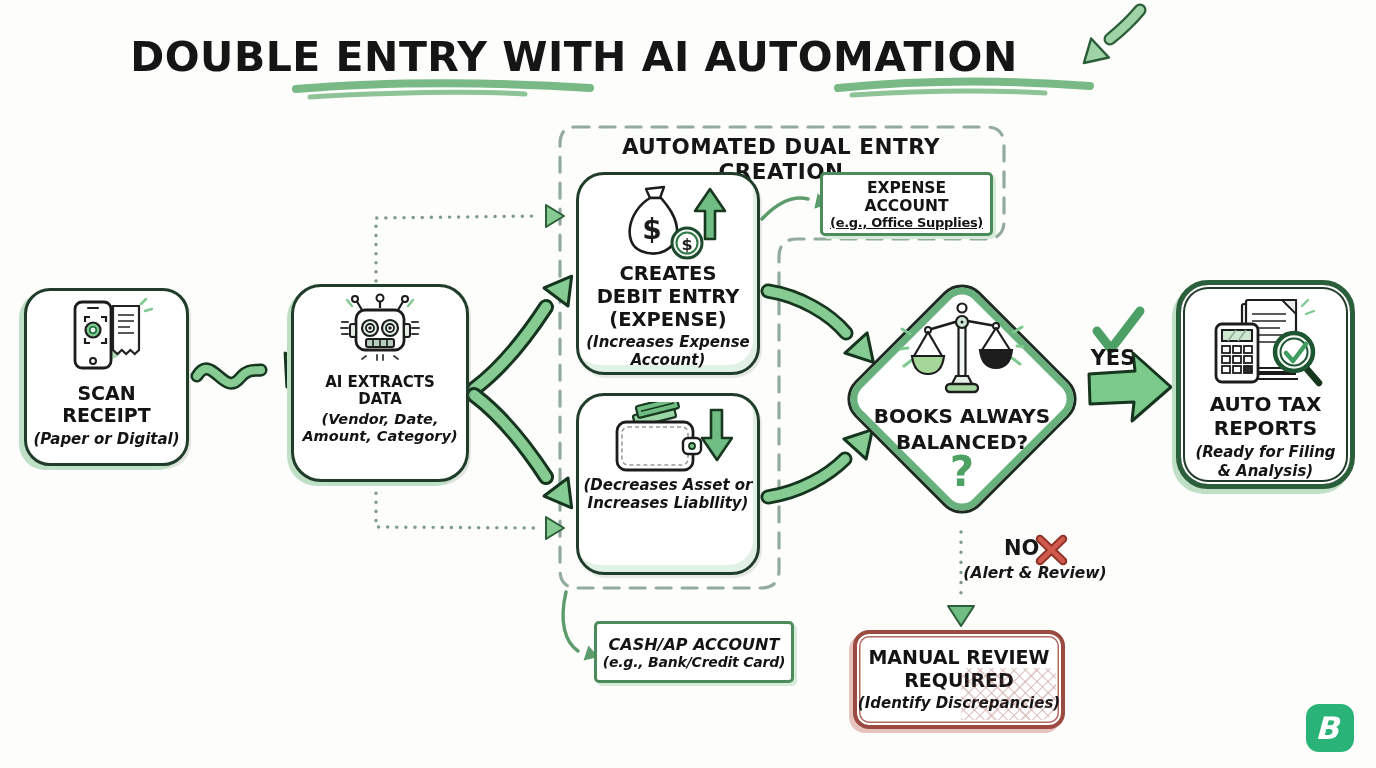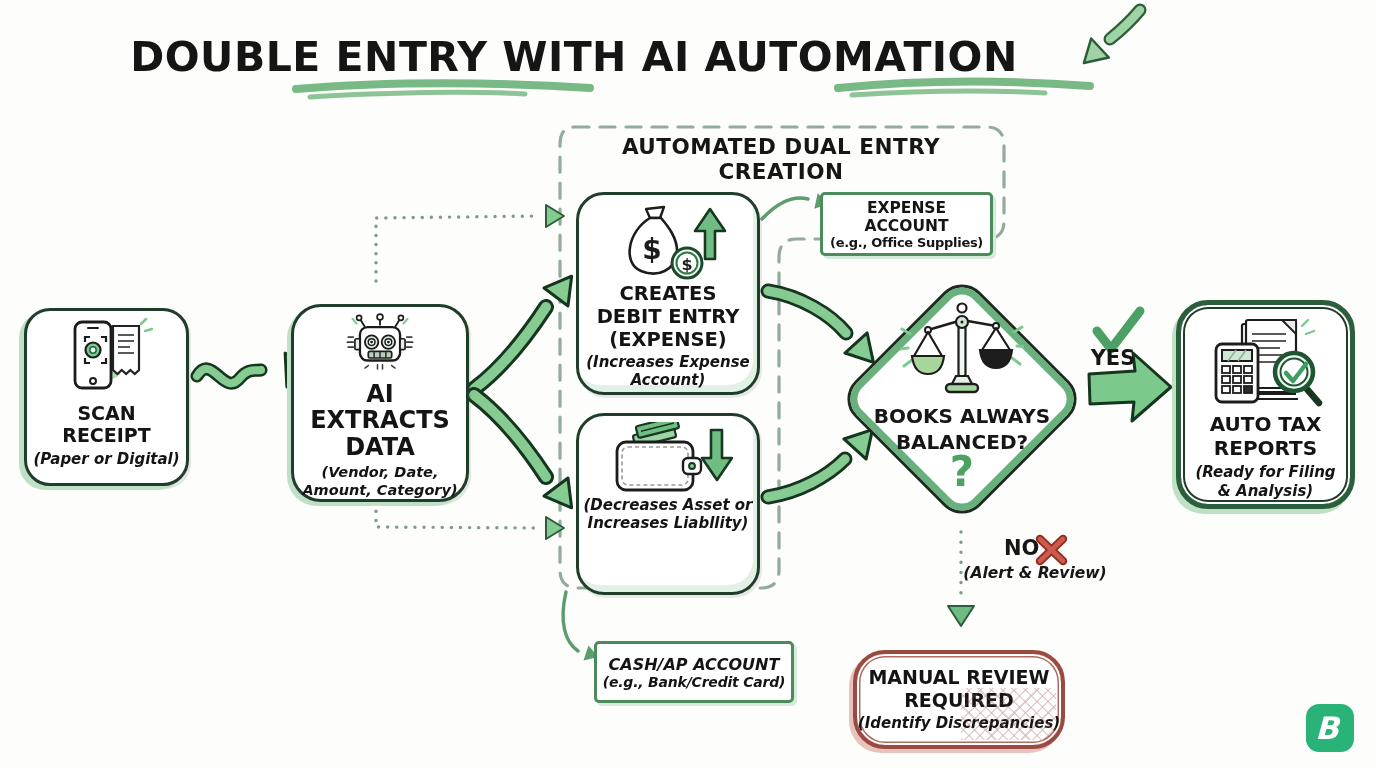--- a/index.html
+++ b/index.html
@@ -8,56 +8,56 @@
     font-family:"DejaVu Sans", sans-serif;color:#161616;
   }
   .overlay{position:absolute;left:0;top:0;width:1376px;height:768px;z-index:1;}
   .abs{position:absolute;z-index:2;}
   .page-title{
     top:33px;left:0;width:1148px;text-align:center;
     font-size:41px;font-weight:bold;letter-spacing:.5px;color:#151515;z-index:2;
   }
   .node{
     position:absolute;z-index:2;background:#fff;display:flex;flex-direction:column;
-    align-items:center;justify-content:flex-start;text-align:center;box-sizing:border-box;margin-top:20px;
+    align-items:center;justify-content:flex-start;text-align:center;box-sizing:border-box;
   }
   .label{font-weight:bold;white-space:pre-line;color:#141414;}
   .note{font-weight:bold;font-style:italic;white-space:pre-line;color:#141414;}
   .scan-box{
     left:24px;top:288px;width:165px;height:178px;border:3.5px solid #203d2a;border-radius:26px;
     box-shadow:-5px 4px 0 #bfe0c6,2px 3px 0 rgba(32,61,42,.12);padding-top:5px;
   }
   .scan-box .label{font-size:19px;line-height:1.15;margin-top:1px;}
   .scan-box .note{font-size:15px;margin-top:3px;}
   .ai-box{
     left:291px;top:284px;width:178px;height:198px;border:3.5px solid #203d2a;border-radius:30px;
     box-shadow:-4px 4px 0 #bfe0c6,2px 3px 0 rgba(32,61,42,.12);padding-top:5px;
   }
-  .ai-box .label{font-size:24px;line-height:1.12;}
+  .ai-box .label{font-size:15px;line-height:1.12;}
   .ai-box .note{font-size:14.5px;line-height:1.2;margin-top:3px;}
   .group-label{
     left:556px;top:134px;width:450px;text-align:center;font-size:21.5px;font-weight:bold;
     letter-spacing:.5px;z-index:2;
   }
   .entry-box{
     border:3px solid #203d2a;border-radius:28px;
     box-shadow:2px 3px 0 rgba(32,61,42,.10), inset -4px -7px 0 rgba(190,224,198,.45);
     padding-top:6px;
   }
   .debit-box{left:576px;top:172px;width:184px;height:203px;}
   .credit-box{left:576px;top:393px;width:184px;height:182px;}
   .entry-box .label{font-size:19.5px;line-height:1.17;}
   .entry-box .note{font-size:15px;line-height:1.2;margin-top:2px;font-style:italic;}
   .account-box{
     border:3px solid #4c8c5c;border-radius:5px;justify-content:center;
     box-shadow:3px 3px 0 #d6ebda;
   }
   .expense-box{left:820px;top:172px;width:173px;height:64px;}
   .expense-box .label{font-size:15.5px;font-style:normal;}
-  .expense-box .note{font-size:13px;font-style:normal;letter-spacing:-.3px;}
+  .expense-box .note{font-size:13px;font-style:normal;letter-spacing:-.3px;text-decoration:underline;}
   .cash-box{left:594px;top:621px;width:200px;height:62px;}
   .cash-box .label{font-size:16px;font-style:italic;}
   .cash-box .note{font-size:14px;letter-spacing:-.2px;}
   .decision-label{
     left:860px;top:403px;width:204px;text-align:center;font-size:20px;font-weight:bold;
     line-height:1.3;white-space:pre-line;z-index:2;
   }
   .question-mark{
     left:860px;top:447px;width:204px;text-align:center;font-size:42px;font-weight:bold;
     color:#4ca163;z-index:2;
@@ -66,21 +66,21 @@
   .no-label{left:1004px;top:536px;font-size:21px;font-weight:bold;z-index:2;}
   .no-note{left:950px;top:564px;width:170px;text-align:center;font-size:15.5px;font-weight:bold;font-style:italic;z-index:2;}
   .tax-box{
     left:1176px;top:280px;width:179px;height:209px;border:5px solid #2b5e3a;border-radius:32px;
     box-shadow:-4px 5px 0 #bfe0c6, inset 0 0 0 2px #ffffff, inset 0 0 0 4px #223c2a;
     padding-top:11px;
   }
   .tax-box .label{font-size:20px;line-height:1.2;}
   .tax-box .note{font-size:15px;line-height:1.25;margin-top:3px;}
   .manual-box{
-    left:853px;top:630px;width:212px;height:99px;border:4px solid #9a4a40;border-radius:32px;
+    left:853px;top:630px;width:212px;height:99px;border:4px solid #9a4a40;border-radius:16px;
     box-shadow:-4px 4px 0 #e6c3bc, inset 0 0 0 2px #ffffff, inset 0 0 0 3.5px #b06a5f;
     padding-top:12px;justify-content:flex-start;overflow:hidden;
   }
   .manual-box .label{font-size:19px;line-height:1.2;}
   .manual-box .note{font-size:15px;margin-top:2px;}
   .manual-box .hatch{
     position:absolute;right:5px;bottom:5px;width:95px;height:52px;opacity:.45;
     background:
       repeating-linear-gradient(45deg, rgba(154,74,64,.55) 0 1.5px, transparent 1.5px 8px),
       repeating-linear-gradient(-45deg, rgba(154,74,64,.55) 0 1.5px, transparent 1.5px 8px);

